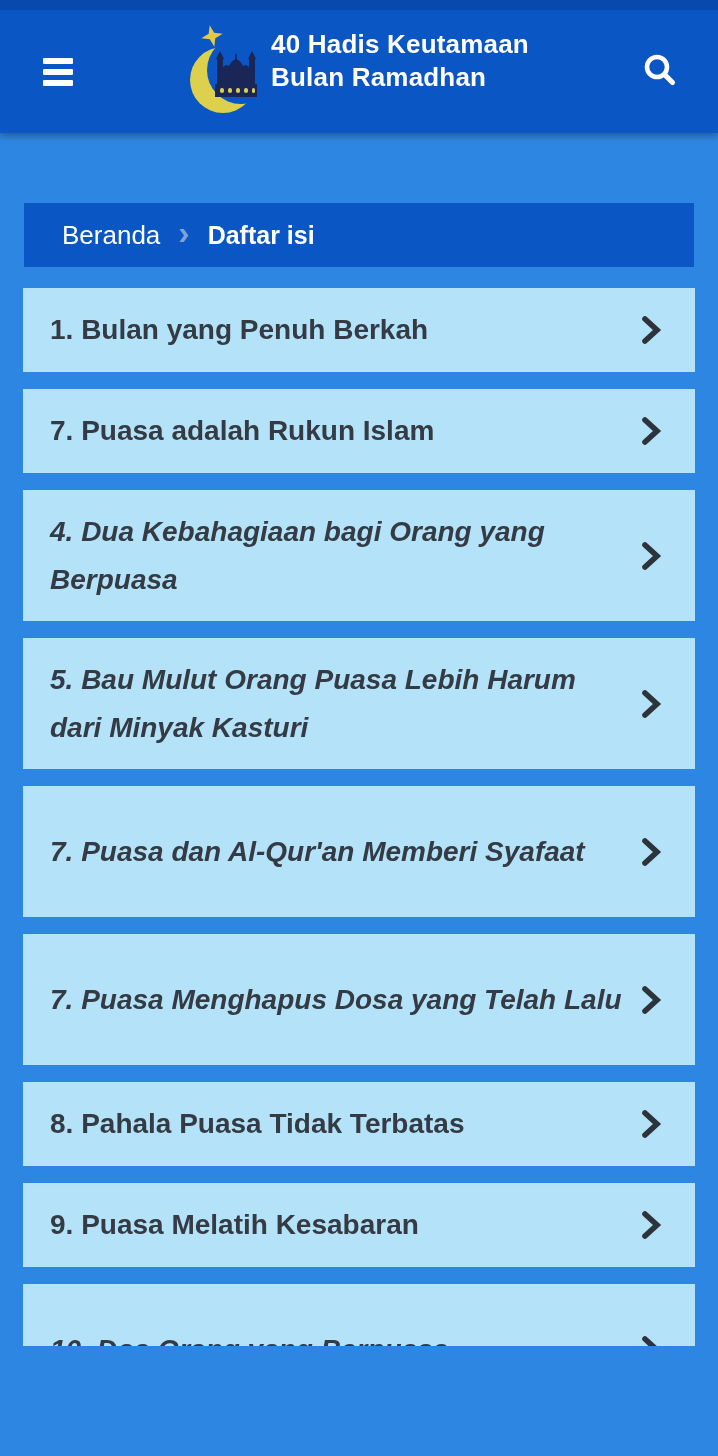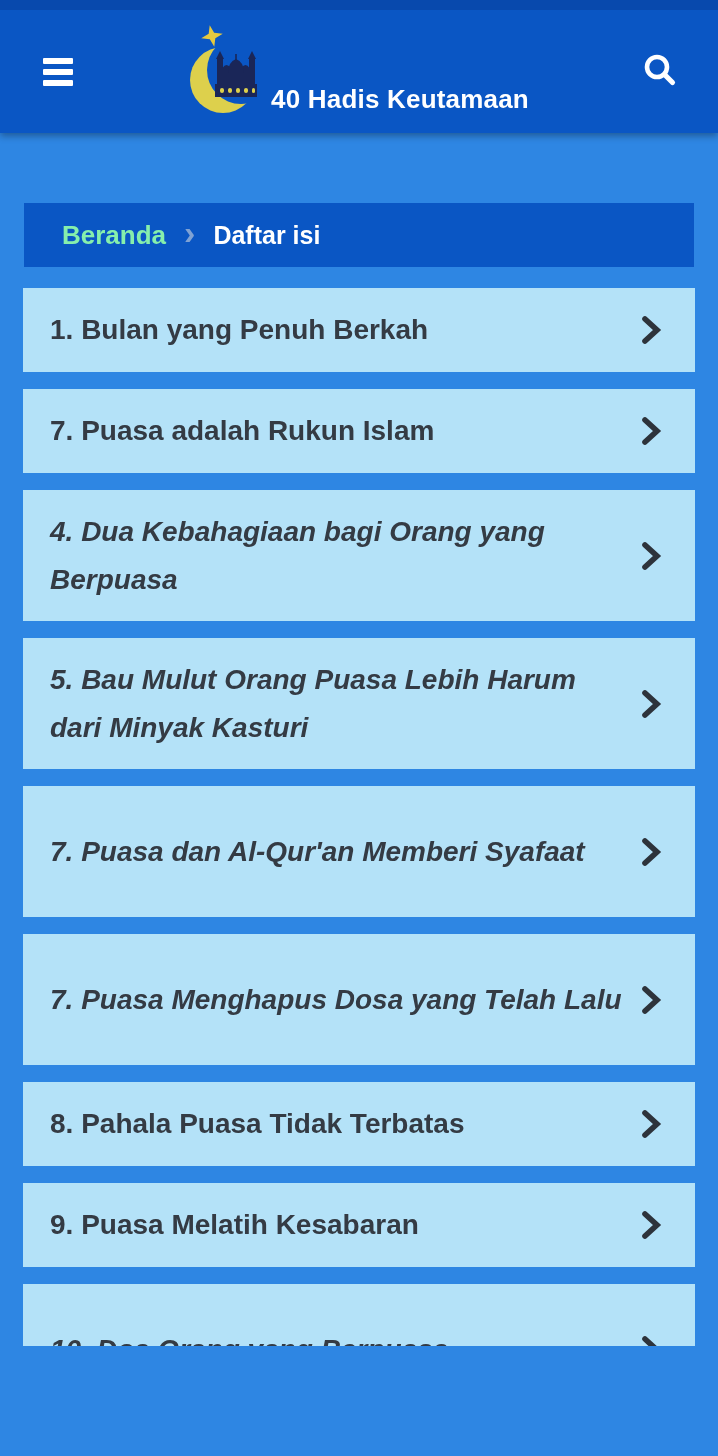--- a/index.html
+++ b/index.html
@@ -48,21 +48,21 @@
   .hamburger i {
     display: block;
     width: 30px;
     height: 6px;
     background: #ffffff;
     border-radius: 1px;
   }
   .brand {
     flex: 1 1 auto;
     display: flex;
-    align-items: flex-end;
+    align-items: flex-start;
     justify-content: center;
     gap: 8px;
     min-width: 0;
   }
   .logo { width: 74px; height: 92px; flex: 0 0 auto; margin-top: -4px; }
   .app-title {
     color: #ffffff;
     font-size: 26px;
     font-weight: 700;
     line-height: 33px;
@@ -76,23 +76,23 @@
     position: relative;
     margin: 70px 24px 0 24px;
     height: 64px;
     background: #0a56c4;
     display: flex;
     align-items: center;
     padding: 0 12px 0 38px;
     gap: 18px;
   }
   .crumb-home {
-    color: #86efac;
+    color: #ffffff;
     font-size: 26px;
-    font-weight: 700;
+    font-weight: 400;
     text-decoration: none;
     cursor: pointer;
   }
   .crumb-sep {
     color: #7fa2d4;
     font-size: 34px;
     font-weight: 700;
     line-height: 1;
     transform: translateY(-3px);
   }
@@ -194,20 +194,21 @@
             <rect x="31" y="64" width="4" height="5" rx="2"></rect>
             <rect x="39" y="64" width="4" height="5" rx="2"></rect>
             <rect x="47" y="64" width="4" height="5" rx="2"></rect>
             <rect x="55" y="64" width="4" height="5" rx="2"></rect>
             <rect x="63" y="64" width="3" height="5" rx="1.5"></rect>
           </g>
         </svg>
       </span>
       <h1 class="app-title">
         <span>40 Hadis Keutamaan</span>
+        <span>Bulan Ramadhan</span>
       </h1>
     </div>
 
     <button class="icon-btn">
       <span>
         <svg width="40" height="40" viewBox="0 0 40 40" fill="none">
           <circle cx="17" cy="17" r="10" stroke="#ffffff" stroke-width="4.6"></circle>
           <line x1="24.5" y1="24.5" x2="32.5" y2="32.5" stroke="#ffffff" stroke-width="5.2" stroke-linecap="round"></line>
         </svg>
       </span>

